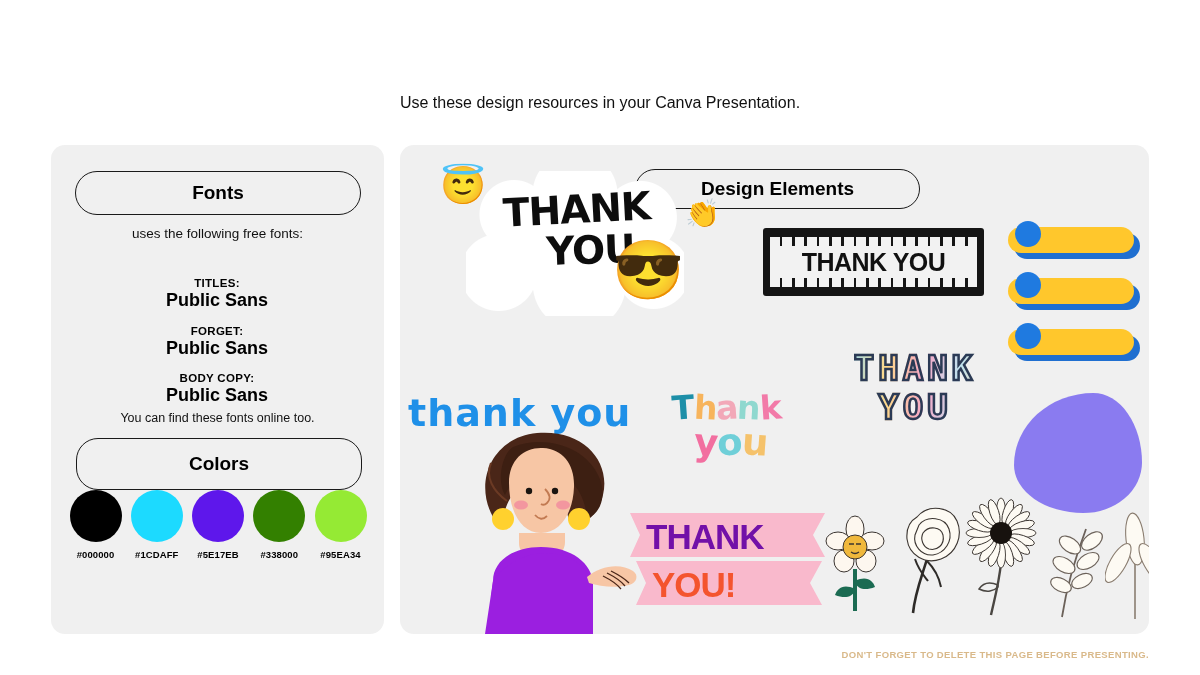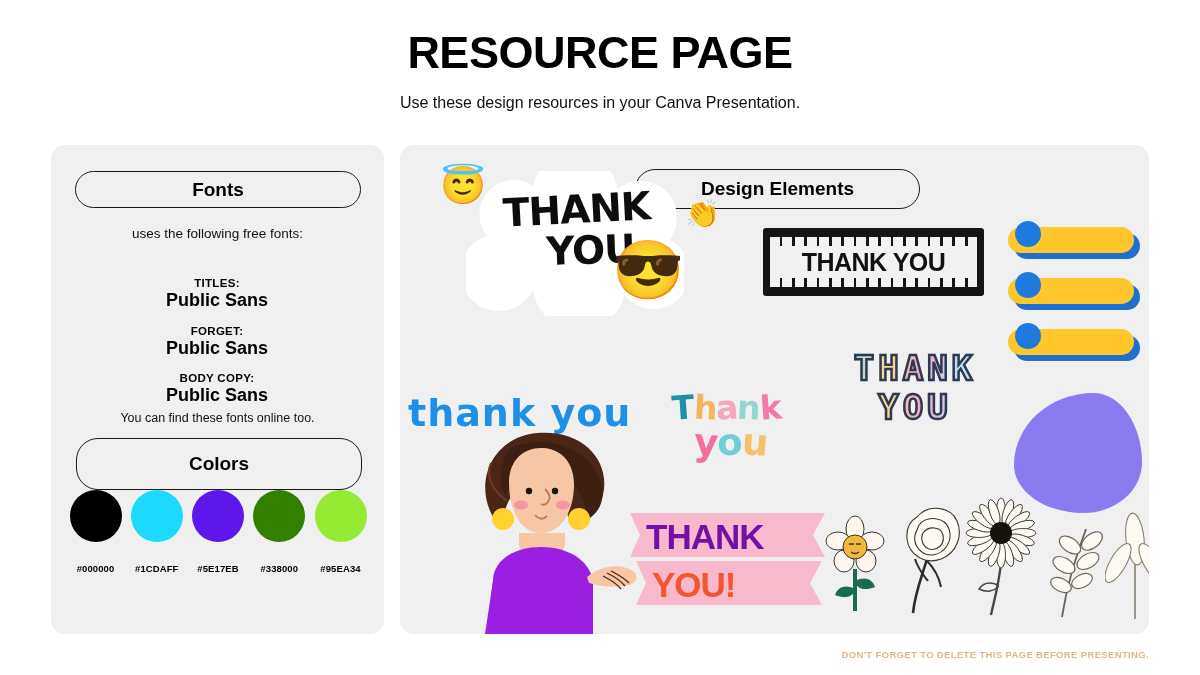--- a/index.html
+++ b/index.html
@@ -28,21 +28,21 @@
     position: absolute; background: #f0f0f0; border-radius: 14px;
   }
   #fonts-panel { left: 51px; top: 145px; width: 333px; height: 489px; }
   #elements-panel { left: 400px; top: 145px; width: 749px; height: 489px; overflow: hidden; }
 
   .pill {
     position: absolute; border: 1.6px solid #1a1a1a; background: #f0f0f0;
     border-radius: 22px; display: flex; align-items: center; justify-content: center;
     font-weight: 700; color: #000;
   }
-  #fonts-pill { left: 24px; top: 26px; width: 286px; height: 37px; font-size: 19px; }
+  #fonts-pill { left: 24px; top: 26px; width: 286px; height: 44px; font-size: 19px; }
   #colors-pill { left: 25px; top: 293px; width: 286px; height: 52px; font-size: 19px; }
   #elements-pill { left: 235px; top: 24px; width: 285px; height: 40px; font-size: 19px; }
 
   
   .fonts-body {
     position: absolute; left: 0; top: 79px; width: 333px; text-align: center;
     font-size: 13.5px; color: #111; line-height: 1.45;
   }
   .font-group { position: absolute; width: 305px; text-align: center; padding-left: 27px; }
   .font-group .kicker { font-size: 11.5px; font-weight: 700; letter-spacing: 0.3px; color: #000; }
@@ -54,21 +54,21 @@
     position: absolute; left: 0; top: 266px; width: 333px; text-align: center;
     font-size: 12.5px; color: #111;
   }
 
   
   .swatch-row { position: absolute; display: flex; }
   #swatch-row-1 { left: 17px; top: 345px; width: 300px; justify-content: space-between; }
   #swatch-row-2 { left: 108px; top: 408px; width: 122px; justify-content: space-between; }
   .swatch-cell { display: flex; flex-direction: column; align-items: center; width: 55px; }
   .swatch { width: 52px; height: 52px; border-radius: 50%; }
-  .swatch-label { margin-top: 21px; font-size: 9.5px; font-weight: 700; color: #000; letter-spacing: 0.1px; }
+  .swatch-label { margin-top: 7px; font-size: 9.5px; font-weight: 700; color: #000; letter-spacing: 0.1px; }
   #swatch-row-2 .swatch-label { margin-top: 9px; }
 
   
   .el { position: absolute; }
 
   
   #el-cloud { left: 40px; top: 18px; width: 275px; height: 160px; }
   .cloud-bg { position: absolute; left: 26px; top: 8px; width: 218px; height: 145px;
     background:
       radial-gradient(circle at 22% 30%, #fff 34px, transparent 35px),
@@ -159,21 +159,20 @@
   .footer-note {
     position: absolute; right: 51px; top: 649px;
     font-size: 9.5px; font-weight: 700; letter-spacing: 0.35px; color: #d9b98a;
   }
 </style>
 </head>
 <body>
 
 <div class="slide">
 
-  <div class="page-title">RESOURCE PAGE</div>
   <div class="page-subtitle">Use these design resources in your Canva Presentation.</div>
 
   <div class="panel" id="fonts-panel">
 
     <div class="pill" id="fonts-pill">
       <span>Fonts</span>
     </div>
 
     <div class="fonts-body">
         <div>uses the following free fonts:</div>

